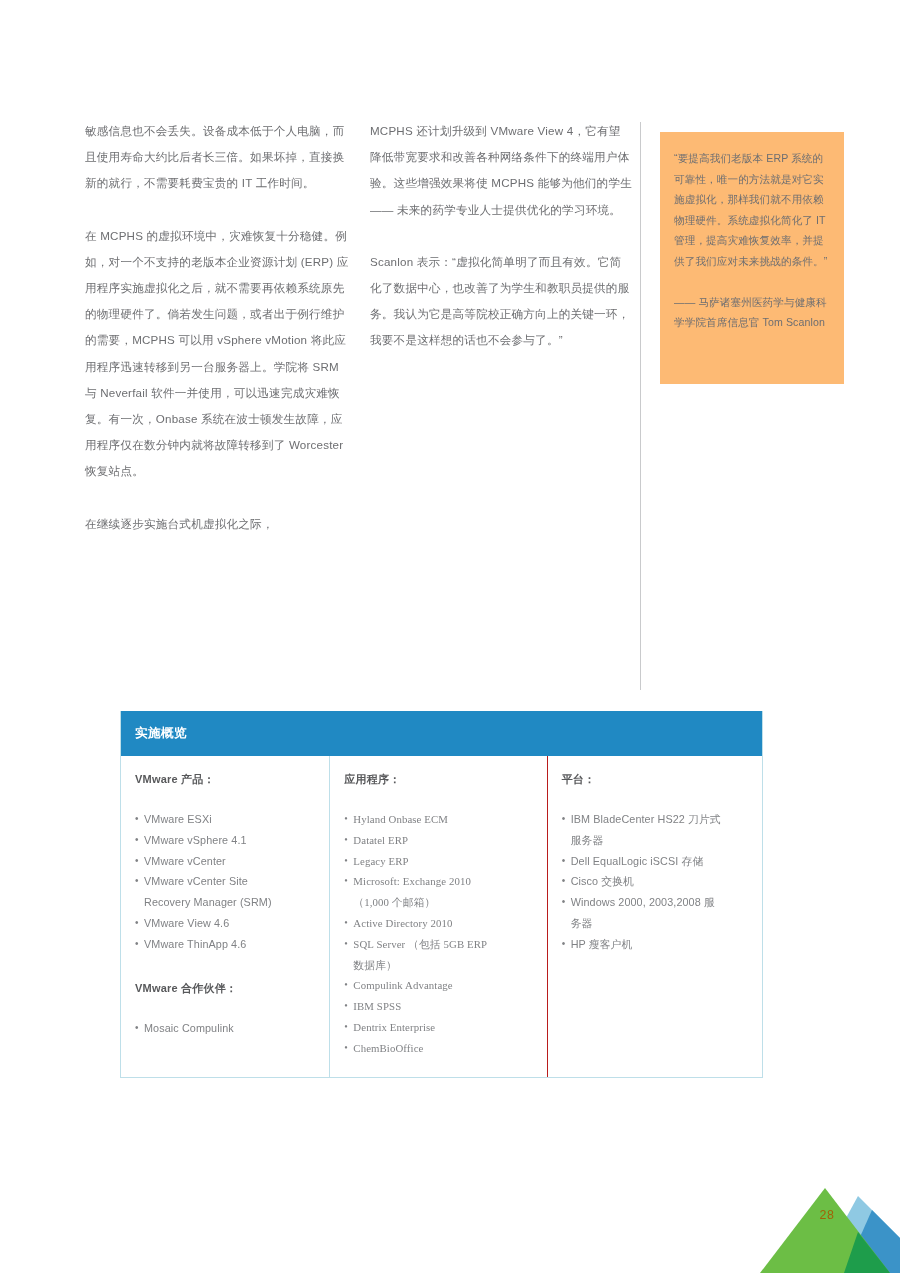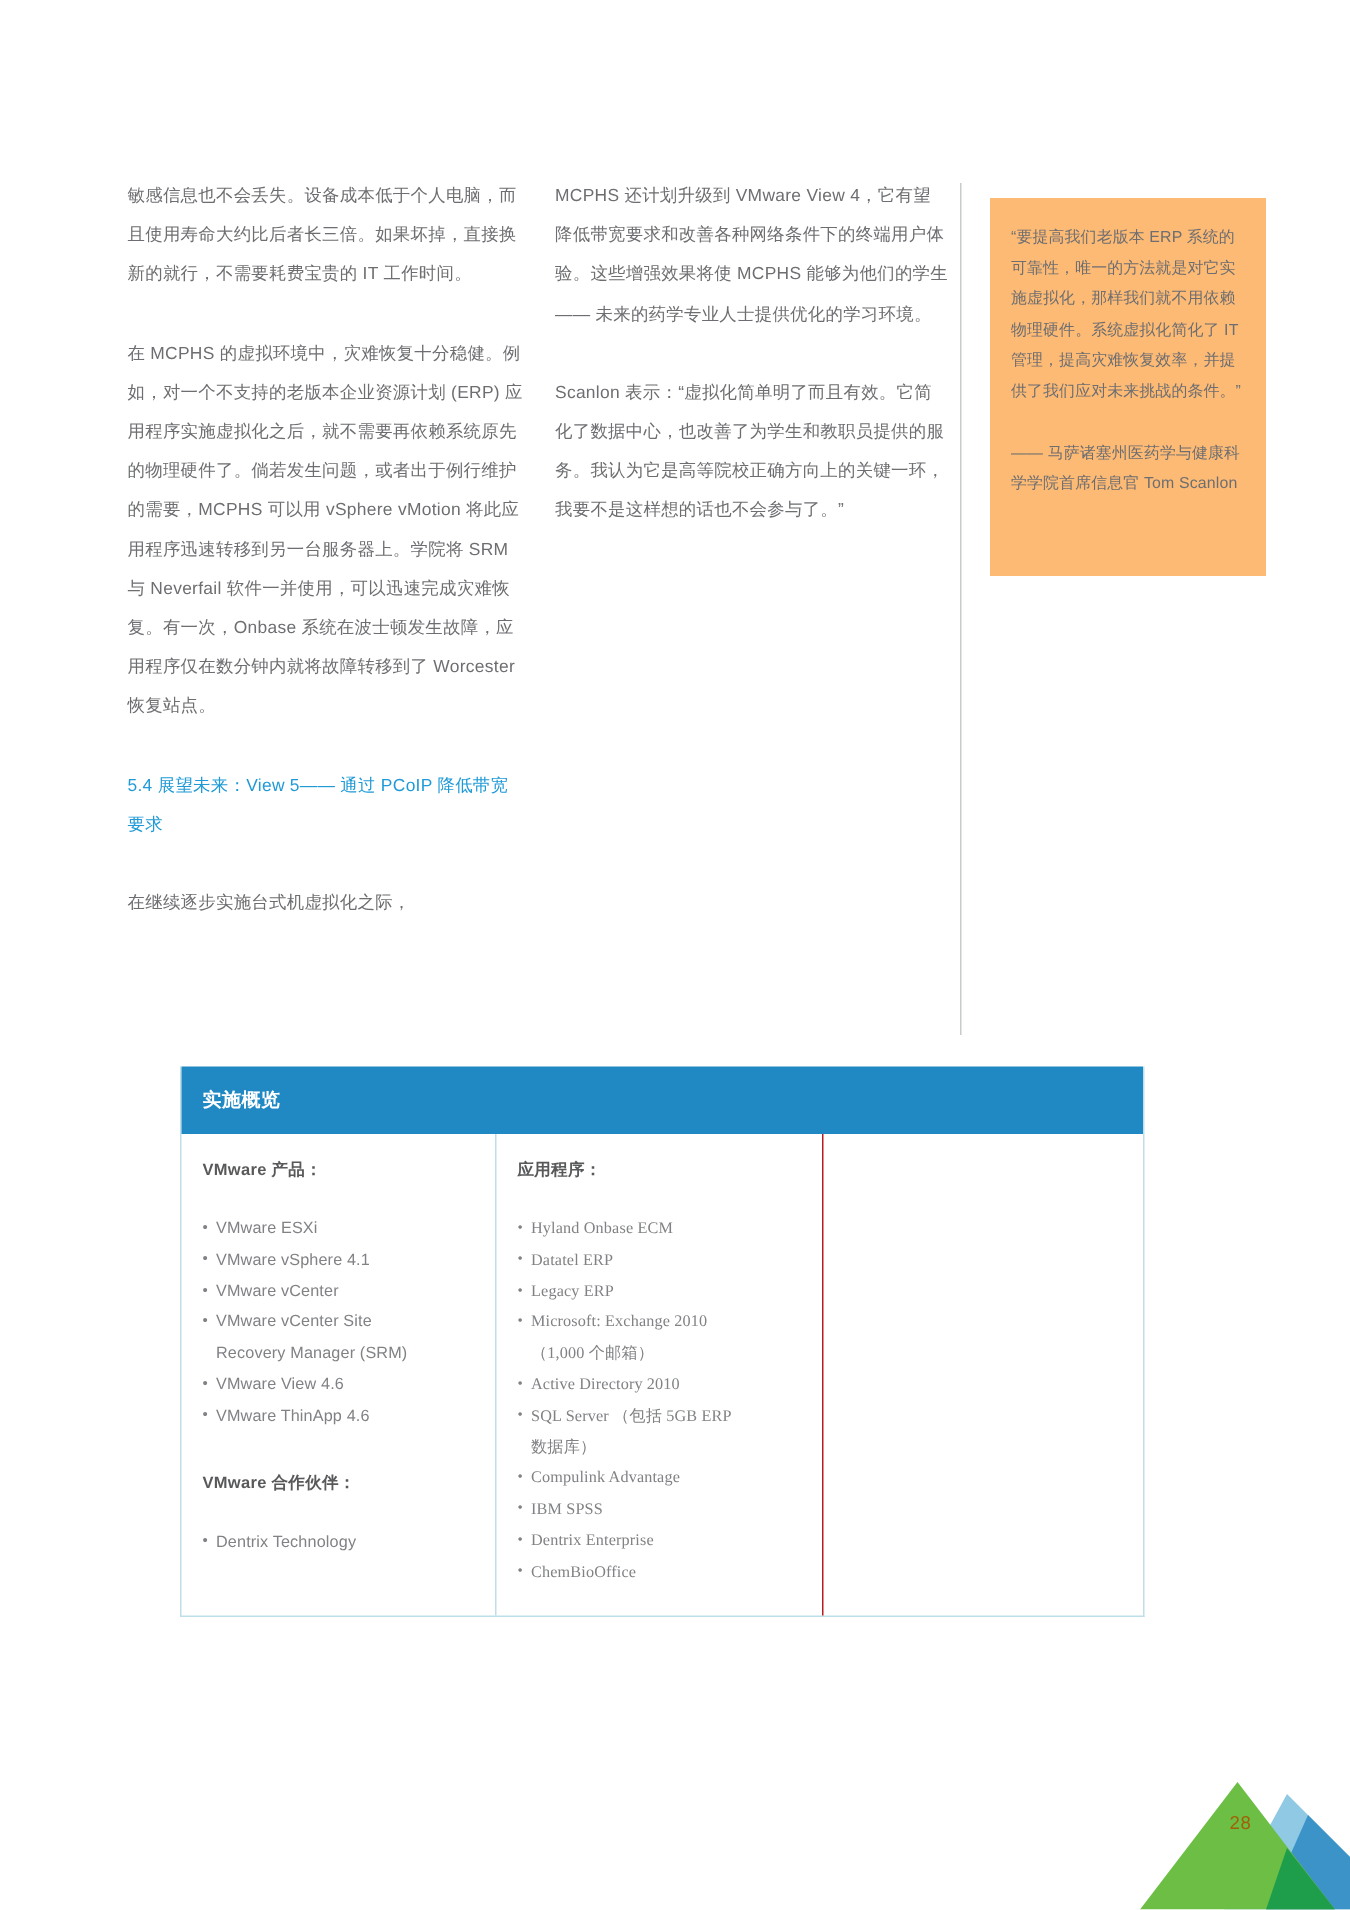--- a/index.html
+++ b/index.html
@@ -169,21 +169,20 @@
     font-size: 12.4px;
     letter-spacing: 0.5px;
   }
 </style>
 </head>
 <body>
 
 <div class="col" id="col-left">
   <p>敏感信息也不会丢失。设备成本低于个人电脑，而且使用寿命大约比后者长三倍。如果坏掉，直接换新的就行，不需要耗费宝贵的 IT 工作时间。</p>
   <p>在 MCPHS 的虚拟环境中，灾难恢复十分稳健。例如，对一个不支持的老版本企业资源计划 (ERP) 应用程序实施虚拟化之后，就不需要再依赖系统原先的物理硬件了。倘若发生问题，或者出于例行维护的需要，MCPHS 可以用 vSphere vMotion 将此应用程序迅速转移到另一台服务器上。学院将 SRM 与 Neverfail 软件一并使用，可以迅速完成灾难恢复。有一次，Onbase 系统在波士顿发生故障，应用程序仅在数分钟内就将故障转移到了 Worcester 恢复站点。</p>
-  <div class="section-heading">5.4 展望未来：View 5—— 通过 PCoIP 降低带宽要求</div>
   <p>在继续逐步实施台式机虚拟化之际，</p>
 </div>
 
 <div class="col" id="col-mid">
   <p>MCPHS 还计划升级到 VMware View 4，它有望降低带宽要求和改善各种网络条件下的终端用户体验。这些增强效果将使 MCPHS 能够为他们的学生 —— 未来的药学专业人士提供优化的学习环境。</p>
   <p>Scanlon 表示：“虚拟化简单明了而且有效。它简化了数据中心，也改善了为学生和教职员提供的服务。我认为它是高等院校正确方向上的关键一环，我要不是这样想的话也不会参与了。”</p>
 </div>
 
 <div id="column-divider"></div>
 
@@ -204,21 +203,21 @@
         <li>VMware ESXi</li>
         <li>VMware vSphere 4.1</li>
         <li>VMware vCenter</li>
         <li>VMware vCenter Site</li>
         <li class="cont">Recovery Manager (SRM)</li>
         <li>VMware View 4.6</li>
         <li>VMware ThinApp 4.6</li>
       </ul>
       <h4 class="sub">VMware 合作伙伴：</h4>
       <ul>
-        <li>Dentrix Technology</li>
+        <li>Mosaic Compulink</li>
       </ul>
     </div>
 
     <div class="tcol tcol-2">
       <h4>应用程序：</h4>
       <ul>
         <li>Hyland Onbase ECM</li>
         <li>Datatel ERP</li>
         <li>Legacy ERP</li>
         <li>Microsoft: Exchange 2010</li>
@@ -226,20 +225,32 @@
         <li>Active Directory 2010</li>
         <li>SQL Server （包括 5GB ERP</li>
         <li class="cont">数据库）</li>
         <li>Compulink Advantage</li>
         <li>IBM SPSS</li>
         <li>Dentrix Enterprise</li>
         <li>ChemBioOffice</li>
       </ul>
     </div>
 
+    <div class="tcol tcol-3">
+      <h4>平台：</h4>
+      <ul>
+        <li>IBM BladeCenter HS22 刀片式</li>
+        <li class="cont">服务器</li>
+        <li>Dell EqualLogic iSCSI 存储</li>
+        <li>Cisco 交换机</li>
+        <li>Windows 2000, 2003,2008  服</li>
+        <li class="cont">务器</li>
+        <li>HP 瘦客户机</li>
+      </ul>
+    </div>
 
   </div>
 </div>
 
 <div id="footer-deco">
   <svg width="170" height="115" viewBox="0 0 170 115" xmlns="http://www.w3.org/2000/svg">
 
     <polygon points="128,38 170,80 170,115 86,115" fill="#8fc9e3"></polygon>
 
     <polygon points="142,52 170,80 170,115 114,115" fill="#3b93c8"></polygon>

